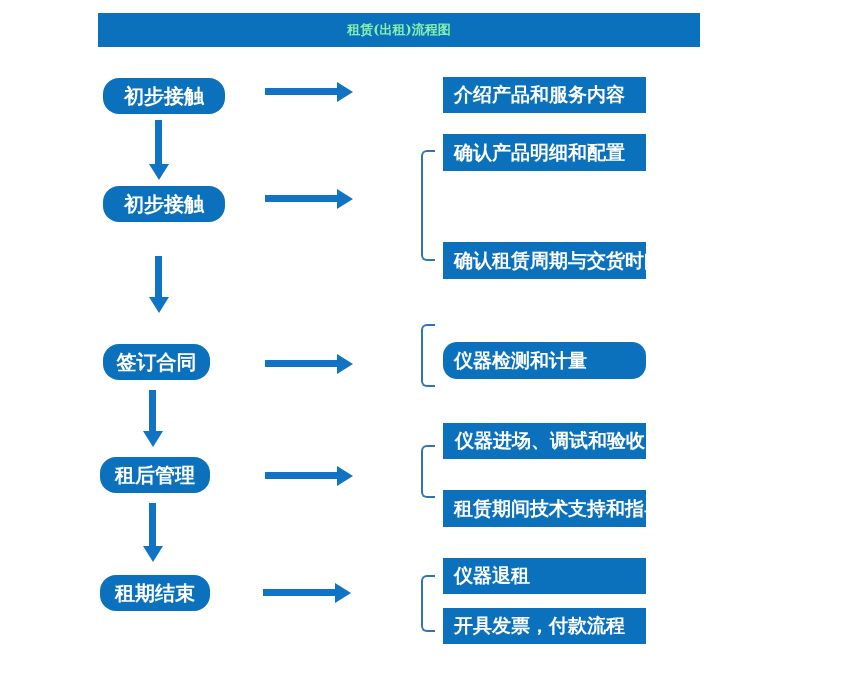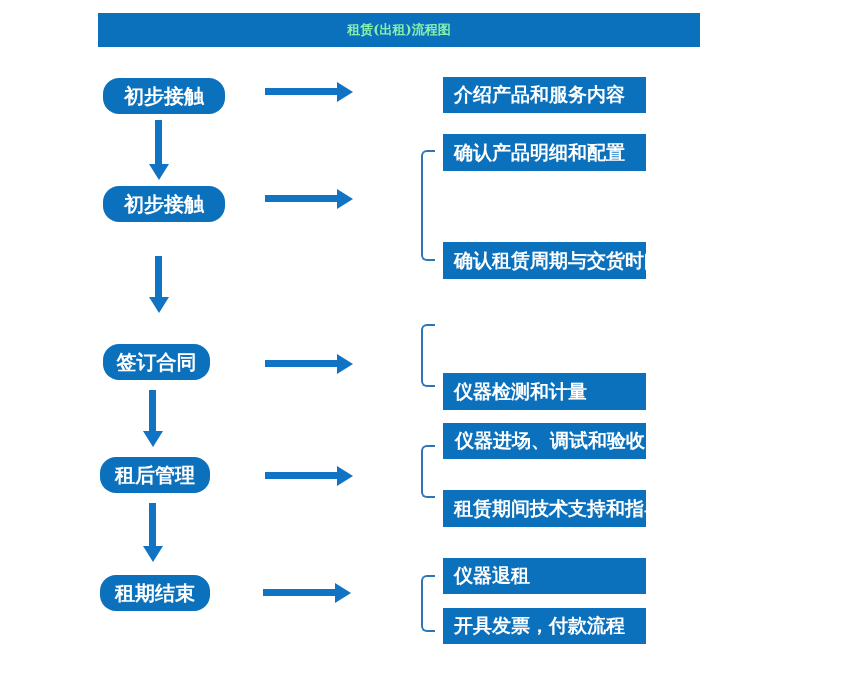--- a/index.html
+++ b/index.html
@@ -109,19 +109,19 @@
   <div class="harrow" style="left:263px; top:589px;"></div>
 
   <div class="bracket" style="top:150px; height:111px;"></div>
   <div class="bracket" style="top:324px; height:63px;"></div>
   <div class="bracket" style="top:445px; height:53px;"></div>
   <div class="bracket" style="top:575px; height:57px;"></div>
 
   <div class="box output" style="top:77px;  height:36px;">介绍产品和服务内容</div>
   <div class="box output" style="top:134px;">确认产品明细和配置</div>
   <div class="box output" style="top:242px;">确认租赁周期与交货时间</div>
-  <div class="box output" style="top:373px;">仪器检测和计量</div>
+  <div class="box output" style="top:342px;border-radius:14px;">仪器检测和计量</div>
   <div class="box output" style="top:423px; height:36px;padding-left:12px;">仪器进场、调试和验收</div>
   <div class="box output" style="top:490px;">租赁期间技术支持和指导</div>
   <div class="box output" style="top:558px; height:36px;">仪器退租</div>
   <div class="box output" style="top:608px; height:36px;">开具发票，付款流程</div>
 
 </div>
 
 </body></html>

